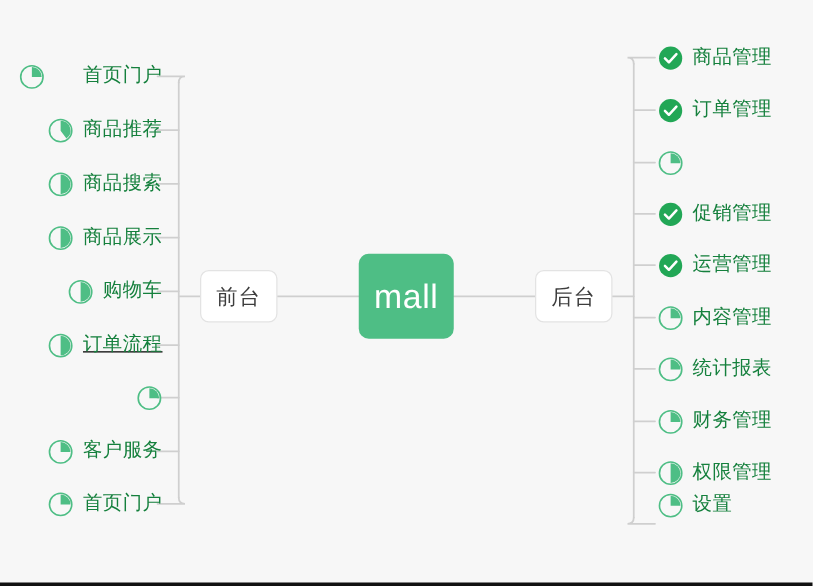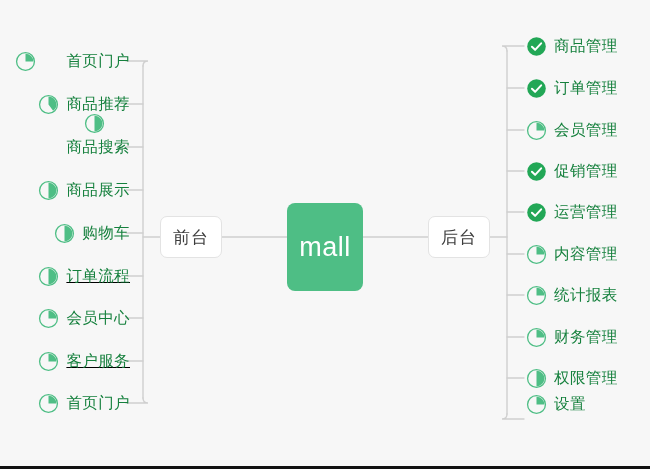--- a/index.html
+++ b/index.html
@@ -128,21 +128,21 @@
       <line x1="524" y1="130" x2="507" y2="130" stroke="#cfcfcf" stroke-width="1.4" stroke-linecap="round"></line>
       <line x1="524" y1="171" x2="507" y2="171" stroke="#cfcfcf" stroke-width="1.4" stroke-linecap="round"></line>
       <line x1="524" y1="212" x2="507" y2="212" stroke="#cfcfcf" stroke-width="1.4" stroke-linecap="round"></line>
       <line x1="524" y1="254" x2="507" y2="254" stroke="#cfcfcf" stroke-width="1.4" stroke-linecap="round"></line>
       <line x1="524" y1="295" x2="507" y2="295" stroke="#cfcfcf" stroke-width="1.4" stroke-linecap="round"></line>
       <line x1="524" y1="337" x2="507" y2="337" stroke="#cfcfcf" stroke-width="1.4" stroke-linecap="round"></line>
       <line x1="524" y1="378" x2="507" y2="378" stroke="#cfcfcf" stroke-width="1.4" stroke-linecap="round"></line>
       <path d="M 524 419 L 502 419 Q 507 419 507 414" fill="none" stroke="#cfcfcf" stroke-width="1.4" stroke-linecap="round"></path>
     </svg>
 
-  <div class="node-root" id="root-node" style="left: 287px; top: 203px; width: 76px; height: 88px;">
+  <div class="node-root" id="root-node" style="left: 287px; top: 203px; width: 76px; height: 68px;">
     <span>mall</span>
   </div>
 
   <div class="node-box" id="branch-box-0" style="left: 160px; top: 216px; width: 62px; height: 42px;">
     <span>前台</span>
   </div>
 
   <div class="node-box" id="branch-box-1" style="left: 428px; top: 216px; width: 62px; height: 42px;">
     <span>后台</span>
   </div>
@@ -155,21 +155,21 @@
         </svg>
         <span class="leaf-label">首页门户</span>
       </div>
       <div class="leaf leaf-left" style="top: 91px; right: 520px;">
         <svg viewBox="0 0 24 24" class="ico">
           <circle cx="12" cy="12" r="10.2" fill="none" stroke="#4ebe85" stroke-width="1.5"></circle>
           <path d="M12 12 L12 3 A 9 9 0 0 1 17.29 19.28 Z" fill="#4ebe85"></path>
         </svg>
         <span class="leaf-label">商品推荐</span>
       </div>
-      <div class="leaf leaf-left" style="top: 134px; right: 520px; flex-direction: column;">
+      <div class="leaf leaf-left" style="top: 134px; right: 520px;">
         <svg viewBox="0 0 24 24" class="ico">
           <circle cx="12" cy="12" r="10.2" fill="none" stroke="#4ebe85" stroke-width="1.5"></circle>
           <path d="M12 12 L12 3 A 9 9 0 0 1 12.00 21.00 Z" fill="#4ebe85"></path>
         </svg>
         <span class="leaf-label">商品搜索</span>
       </div>
       <div class="leaf leaf-left" style="top: 177px; right: 520px;">
         <svg viewBox="0 0 24 24" class="ico">
           <circle cx="12" cy="12" r="10.2" fill="none" stroke="#4ebe85" stroke-width="1.5"></circle>
           <path d="M12 12 L12 3 A 9 9 0 0 1 12.00 21.00 Z" fill="#4ebe85"></path>
@@ -188,23 +188,22 @@
           <circle cx="12" cy="12" r="10.2" fill="none" stroke="#4ebe85" stroke-width="1.5"></circle>
           <path d="M12 12 L12 3 A 9 9 0 0 1 12.00 21.00 Z" fill="#4ebe85"></path>
         </svg>
         <span class="leaf-label">订单流程</span>
       </div>
       <div class="leaf leaf-left" style="top: 305px; right: 520px;">
         <svg viewBox="0 0 24 24" class="ico">
           <circle cx="12" cy="12" r="10.2" fill="none" stroke="#4ebe85" stroke-width="1.5"></circle>
           <path d="M12 12 L12 3 A 9 9 0 0 1 21.00 12.00 Z" fill="#4ebe85"></path>
         </svg>
-        <span class="leaf-label">会员中心</span>
-      </div>
-      <div class="leaf leaf-left" style="top: 348px; right: 520px; text-decoration: underline;">
+      </div>
+      <div class="leaf leaf-left" style="top: 348px; right: 520px;">
         <svg viewBox="0 0 24 24" class="ico">
           <circle cx="12" cy="12" r="10.2" fill="none" stroke="#4ebe85" stroke-width="1.5"></circle>
           <path d="M12 12 L12 3 A 9 9 0 0 1 21.00 12.00 Z" fill="#4ebe85"></path>
         </svg>
         <span class="leaf-label">客户服务</span>
       </div>
       <div class="leaf leaf-left" style="top: 390px; right: 520px;">
         <svg viewBox="0 0 24 24" class="ico">
           <circle cx="12" cy="12" r="10.2" fill="none" stroke="#4ebe85" stroke-width="1.5"></circle>
           <path d="M12 12 L12 3 A 9 9 0 0 1 21.00 12.00 Z" fill="#4ebe85"></path>
@@ -223,21 +222,20 @@
           <circle cx="12" cy="12" r="10.6" fill="#22a756"></circle>
           <path d="M6.8 12.3 L10.4 15.8 L17.3 8.4" fill="none" stroke="#ffffff" stroke-width="2.3" stroke-linecap="round" stroke-linejoin="round"></path>
         </svg>
         <span class="leaf-label">订单管理</span>
       </div>
       <div class="leaf leaf-right" style="top: 117px; left: 526px;">
         <svg viewBox="0 0 24 24" class="ico">
           <circle cx="12" cy="12" r="10.2" fill="none" stroke="#4ebe85" stroke-width="1.5"></circle>
           <path d="M12 12 L12 3 A 9 9 0 0 1 21.00 12.00 Z" fill="#4ebe85"></path>
         </svg>
-        <span class="leaf-label">会员管理</span>
       </div>
       <div class="leaf leaf-right" style="top: 158px; left: 526px;">
         <svg viewBox="0 0 24 24" class="ico">
           <circle cx="12" cy="12" r="10.6" fill="#22a756"></circle>
           <path d="M6.8 12.3 L10.4 15.8 L17.3 8.4" fill="none" stroke="#ffffff" stroke-width="2.3" stroke-linecap="round" stroke-linejoin="round"></path>
         </svg>
         <span class="leaf-label">促销管理</span>
       </div>
       <div class="leaf leaf-right" style="top: 199px; left: 526px;">
         <svg viewBox="0 0 24 24" class="ico">

